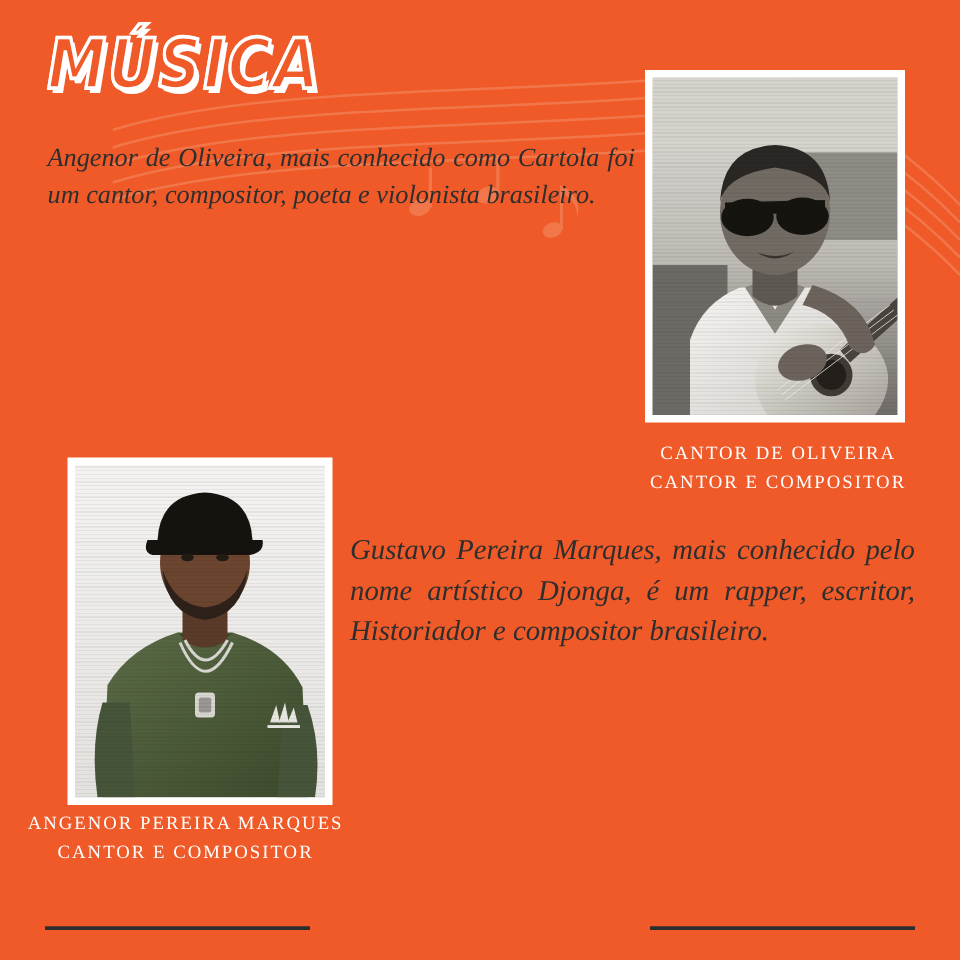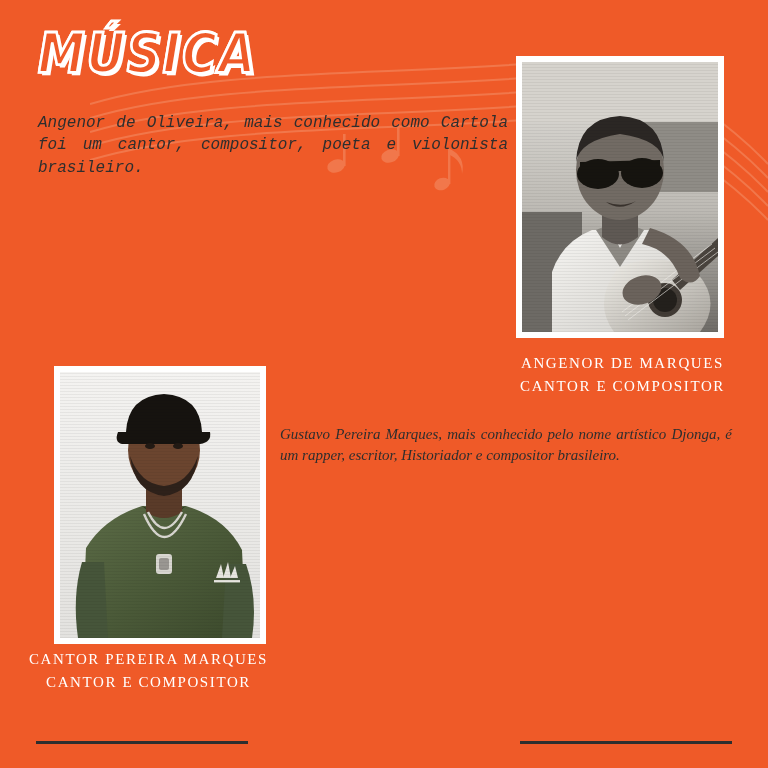--- a/index.html
+++ b/index.html
@@ -55,25 +55,24 @@
     transform-origin: left top;
   }
 
   
   .text-block-top {
     position: absolute;
     top: 112px;
     left: 38px;
     width: 470px;
     color: #2e2e2e;
-    font-size: 16px;
+    font-size: 21px;
     line-height: 1.40;
     font-style: italic;
     text-align: justify;
-    font-family: Liberation Mono, monospace;
   }
   .text-block-top p {
     margin: 0;
   }
 
   
   .photo-top {
     position: absolute;
     top: 56px;
     left: 516px;
@@ -130,21 +129,21 @@
     background: #f2f2f0;
   }
 
   
   .text-block-bottom {
     position: absolute;
     top: 424px;
     left: 280px;
     width: 452px;
     color: #2e2e2e;
-    font-size: 15px;
+    font-size: 23px;
     line-height: 1.42;
     font-style: italic;
     text-align: justify;
   }
   .text-block-bottom p {
     margin: 0;
   }
 
   
   .rule {
@@ -264,21 +263,21 @@
       <path d="M128,166 Q170,178 178,214 Q170,226 158,216 Q148,188 120,182 Z" fill="#6b635c"></path>
 
       <ellipse cx="120" cy="228" rx="20" ry="14" fill="#6b635c" transform="rotate(-18 120 228)"></ellipse>
       <rect width="196" height="270" fill="none"></rect>
     </svg>
     <div class="grain"></div>
   </div>
 </div>
 
 <div class="caption caption-top">
-  <div>ANGENOR DE MARQUES</div>
+  <div>CANTOR DE OLIVEIRA</div>
   <div>CANTOR  E COMPOSITOR</div>
 </div>
 
 <div class="photo-bottom">
   <div class="inner">
     <svg viewBox="0 0 200 266" width="100%" height="100%" preserveAspectRatio="xMidYMid slice">
       <defs>
         <linearGradient id="bgGrad2" x1="0" y1="0" x2="0" y2="1">
           <stop offset="0%" stop-color="#f4f3f1"></stop>
           <stop offset="100%" stop-color="#e3e2df"></stop>
@@ -321,21 +320,21 @@
         <path d="M163,206 l5,-16 l3,16 z"></path>
         <path d="M170,206 l5,-12 l3,12 z"></path>
         <rect x="154" y="208" width="26" height="2.4"></rect>
       </g>
     </svg>
     <div class="grain"></div>
   </div>
 </div>
 
 <div class="caption caption-bottom">
-  <div>CANTOR PEREIRA MARQUES</div>
+  <div>ANGENOR PEREIRA MARQUES</div>
   <div>CANTOR E COMPOSITOR</div>
 </div>
 
 <div class="text-block-bottom">
   <p>Gustavo Pereira Marques, mais conhecido pelo nome artístico Djonga, é um rapper, escritor, Historiador e compositor brasileiro.</p>
 </div>
 
 <div class="rule rule-left"></div>
 <div class="rule rule-right"></div>
 

